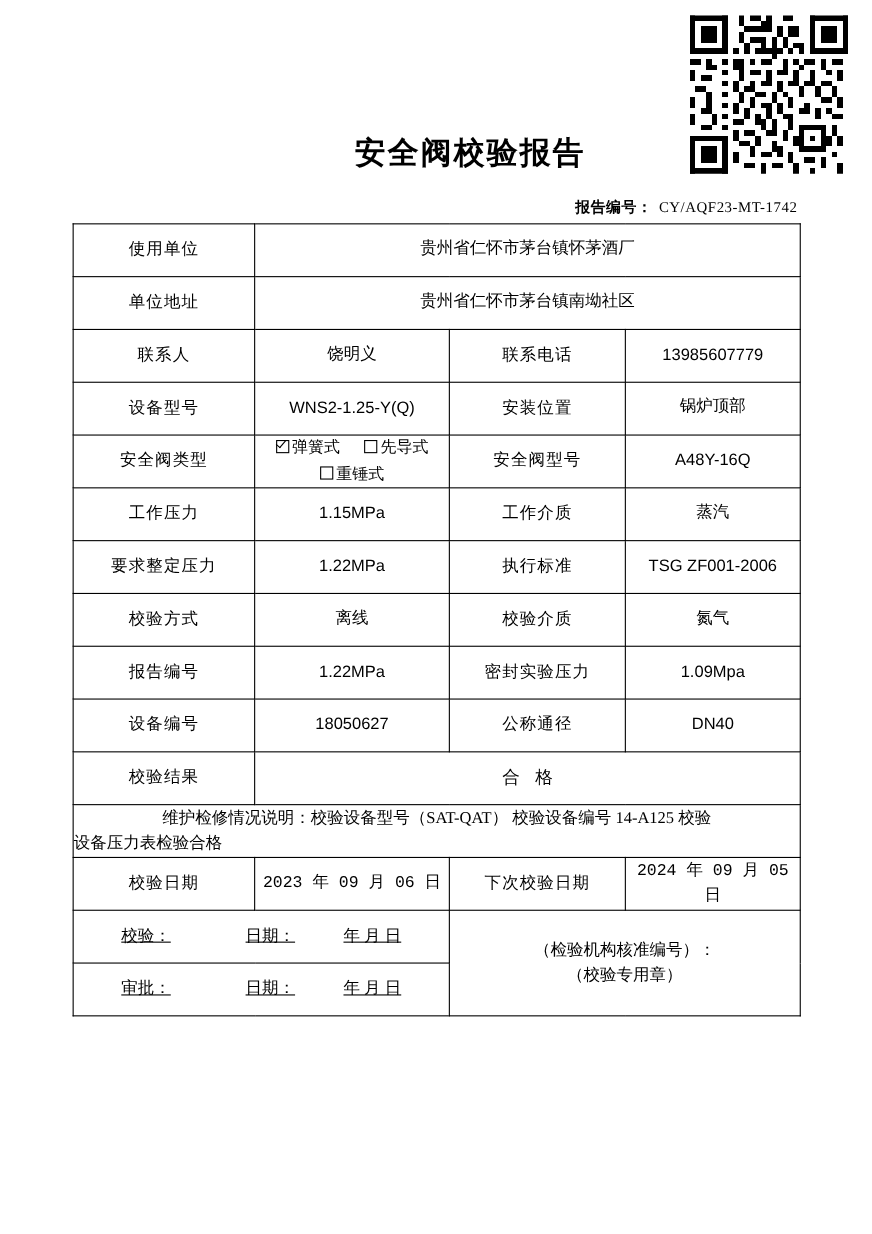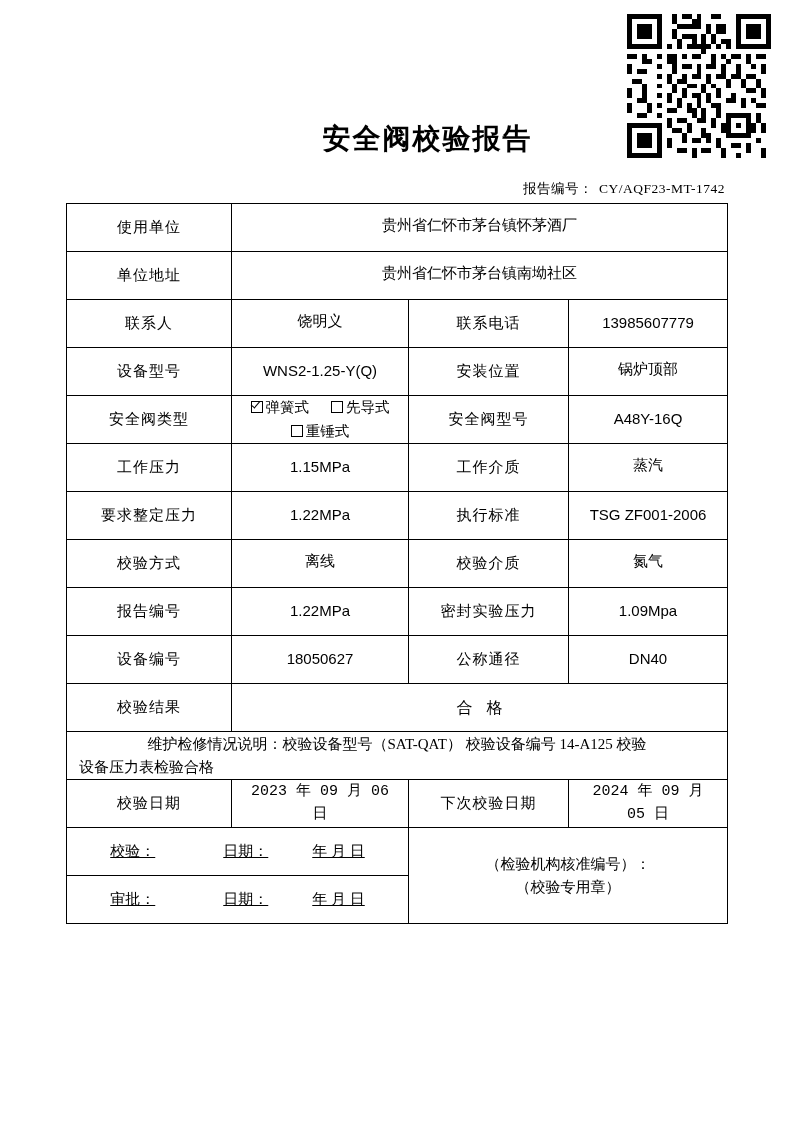--- a/index.html
+++ b/index.html
@@ -47,40 +47,40 @@
   }
 
   
   .report-no {
     position: absolute;
     top: 180px;
     right: 68px;
     font-size: 13.5px;
     letter-spacing: 0.5px;
   }
-  .report-no .label { margin-right: 6px; }
+  .report-no .label { margin-right: 6px; font-weight: bold; }
 
   
   .tbl-wrap {
     position: absolute;
     top: 203px;
     left: 66px;
     width: 661px;
   }
   table.main {
     border-collapse: collapse;
     width: 661px;
     table-layout: fixed;
   }
   table.main td {
     border: 1px solid #000;
     text-align: center;
     vertical-align: middle;
     font-size: 15px;
-    padding: 0 12px;
+    padding: 0 0;
     height: 47px;
     line-height: 1.5;
   }
   td.lbl { font-size: 15.5px; letter-spacing: 1px; }
   td.val { font-size: 14.5px; font-family: Liberation Mono, monospace; }
   td.val-ascii { font-family: "Liberation Sans", sans-serif; font-size: 14px; }
 
   .cb-row {
     display: flex;
     justify-content: center;

